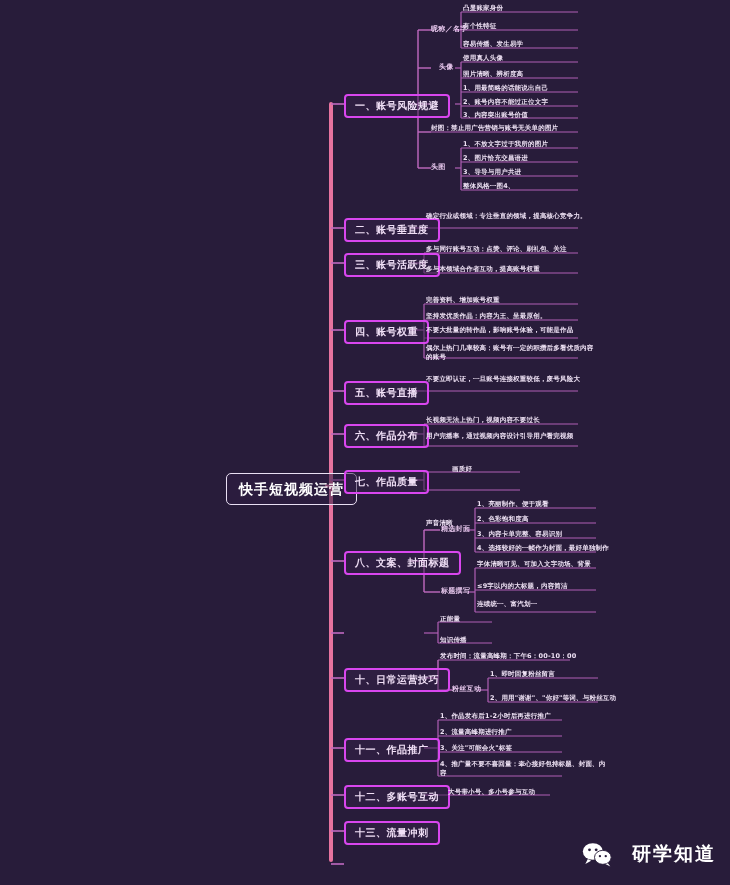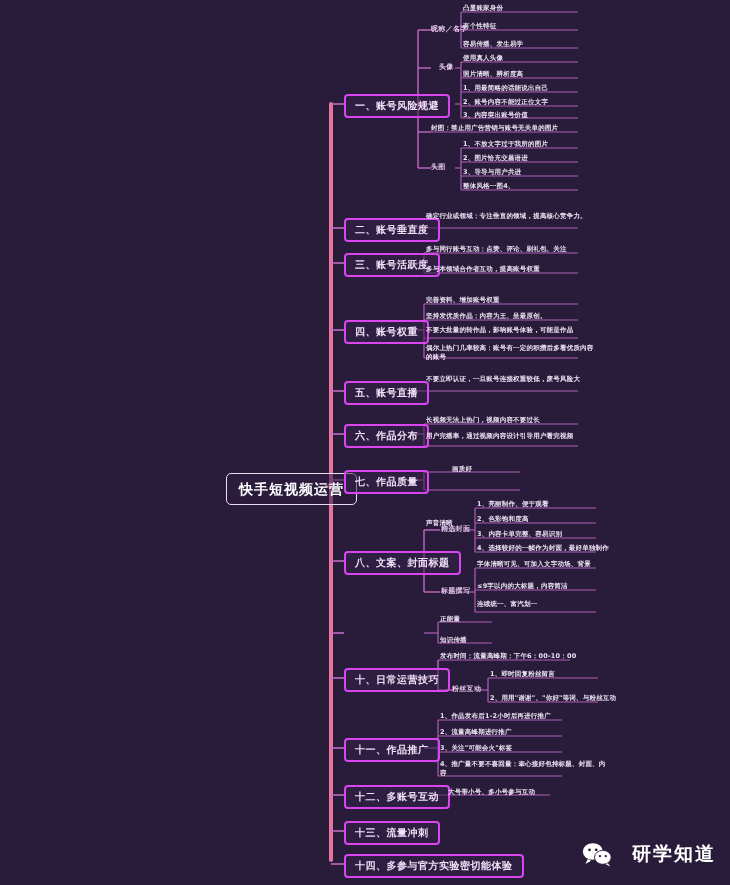--- a/index.html
+++ b/index.html
@@ -210,21 +210,20 @@
   <div class="node l1" style="left:344px;top:253px;">三、账号活跃度</div>
   <div class="node l1" style="left:344px;top:320px;">四、账号权重</div>
   <div class="node l1" style="left:344px;top:381px;">五、账号直播</div>
   <div class="node l1" style="left:344px;top:424px;">六、作品分布</div>
   <div class="node l1" style="left:344px;top:470px;">七、作品质量</div>
   <div class="node l1" style="left:344px;top:551px;">八、文案、封面标题</div>
   <div class="node l1" style="left:344px;top:668px;">十、日常运营技巧</div>
   <div class="node l1" style="left:344px;top:738px;">十一、作品推广</div>
   <div class="node l1" style="left:344px;top:785px;">十二、多账号互动</div>
   <div class="node l1" style="left:344px;top:821px;">十三、流量冲刺</div>
-  <div class="node l1" style="left:344px;top:854px;">十四、多参与官方实验密切能体验</div>
 
   <div class="node l2" style="left:431px;top:25px;">昵称／名字</div>
   <div class="node leaf w2" style="left:463px;top:4px;">凸显账家身份</div>
   <div class="node leaf w2" style="left:463px;top:22px;">有个性特征</div>
   <div class="node leaf w2" style="left:463px;top:40px;">容易传播、发生易学</div>
 
   <div class="node l2" style="left:431px;top:63px;padding-left:8px;">头像</div>
   <div class="node leaf w2" style="left:463px;top:54px;">使用真人头像</div>
   <div class="node leaf w2" style="left:463px;top:70px;">照片清晰、辨析度高</div>
   <div class="node leaf w2" style="left:463px;top:84px;">1、用最简略的话能说出自己</div>

